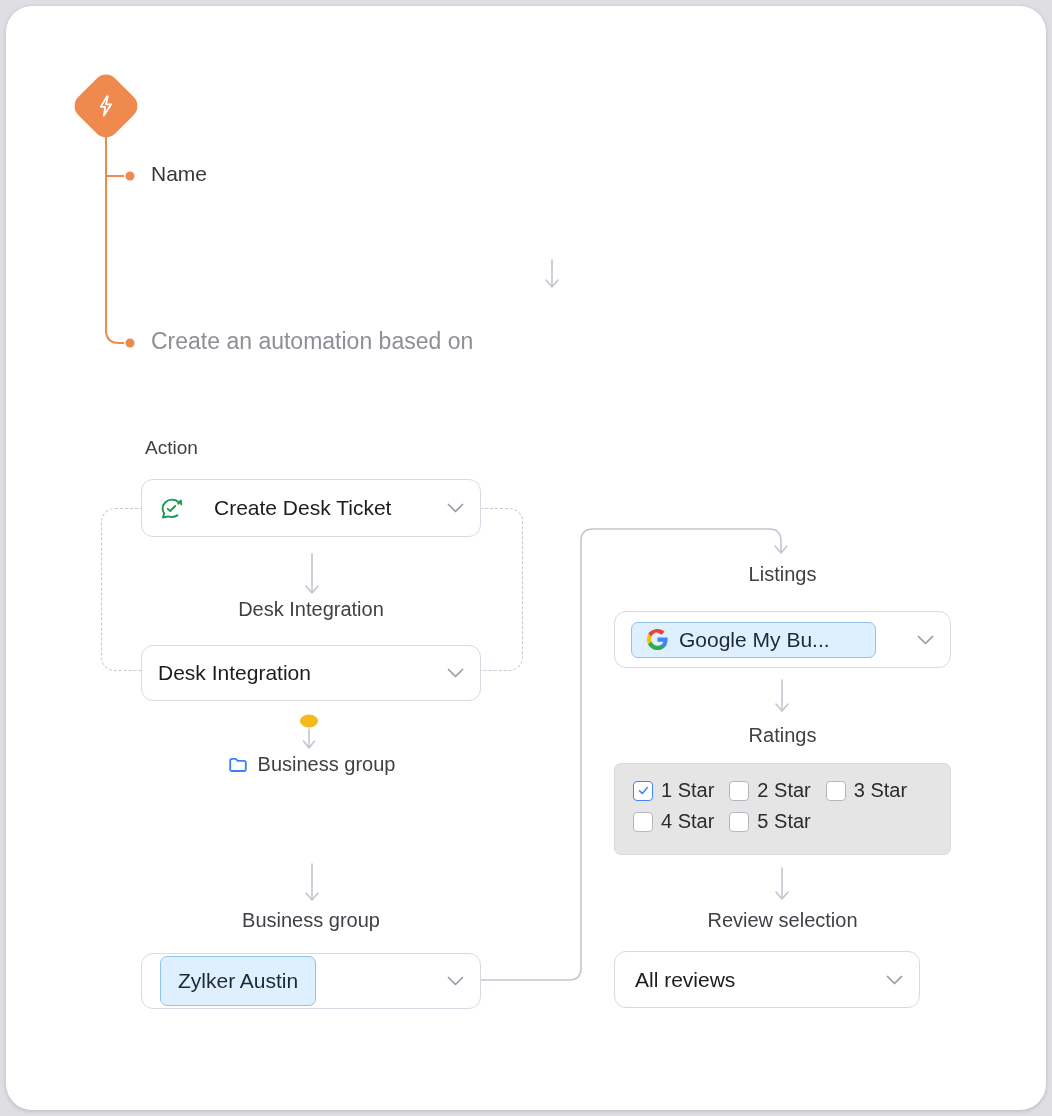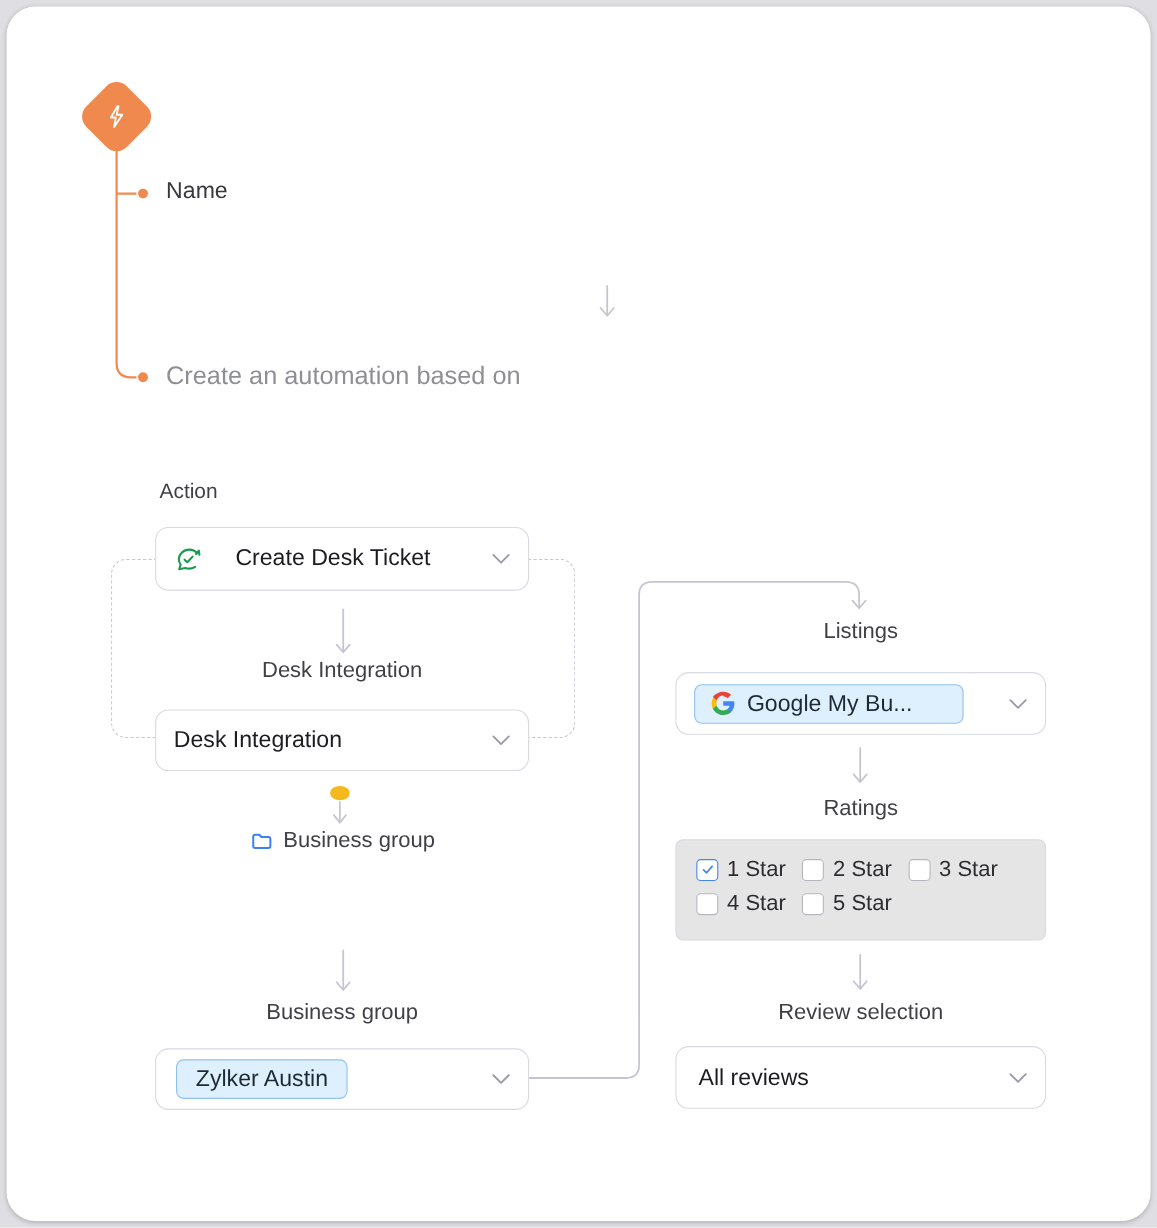--- a/index.html
+++ b/index.html
@@ -47,37 +47,37 @@
     z-index:2;cursor:pointer;
   }
   .dropdown .value{font-size:21px;color:#1c1c21;white-space:nowrap;}
   .dropdown .chevron{margin-left:auto;flex:0 0 auto;}
 
   .dd-action{left:135px;top:473px;width:340px;height:58px;}
   .dd-integration{left:135px;top:639px;width:340px;height:56px;}
   .dd-enterprise{left:135px;top:793px;width:340px;height:56px;}
   .dd-location{left:135px;top:947px;width:340px;height:56px;padding-left:18px;}
   .dd-listings{left:608px;top:605px;width:337px;height:57px;}
-  .dd-review{left:608px;top:945px;width:337px;height:57px;padding-left:20px;}
+  .dd-review{left:608px;top:945px;width:306px;height:57px;padding-left:20px;}
 
   .caption{
     font-size:20px;color:#3f3f46;text-align:center;z-index:2;
     display:flex;align-items:center;justify-content:center;gap:9px;
   }
   .cap-integration{left:135px;top:592px;width:340px;}
   .cap-bg1{left:135px;top:747px;width:340px;}
   .cap-bg2{left:135px;top:903px;width:340px;}
   .cap-listings{left:608px;top:557px;width:337px;}
   .cap-ratings{left:608px;top:718px;width:337px;}
   .cap-review{left:608px;top:903px;width:337px;}
 
   .chip{
     box-sizing:border-box;display:inline-flex;align-items:center;gap:10px;
     background:#def0fd;border:1.5px solid #8fc2f0;border-radius:7px;
-    height:36px;padding:16px 17px;
+    height:50px;padding:16px 17px;
   }
   .chip .value{font-size:21px;color:#1f2933;white-space:nowrap;overflow:hidden;}
   .chip.grow{flex:1;min-width:0;height:36px;padding:0 14px;margin-right:12px;}
 
   .ratings-box{
     left:608px;top:757px;width:337px;height:92px;box-sizing:border-box;
     border:1.5px solid #d9d9e4;border-radius:7px;background:#e5e5e5;
     padding:15px 0 0 18px;z-index:2;
   }
   .cb-row{display:flex;align-items:center;margin-bottom:8px;}

